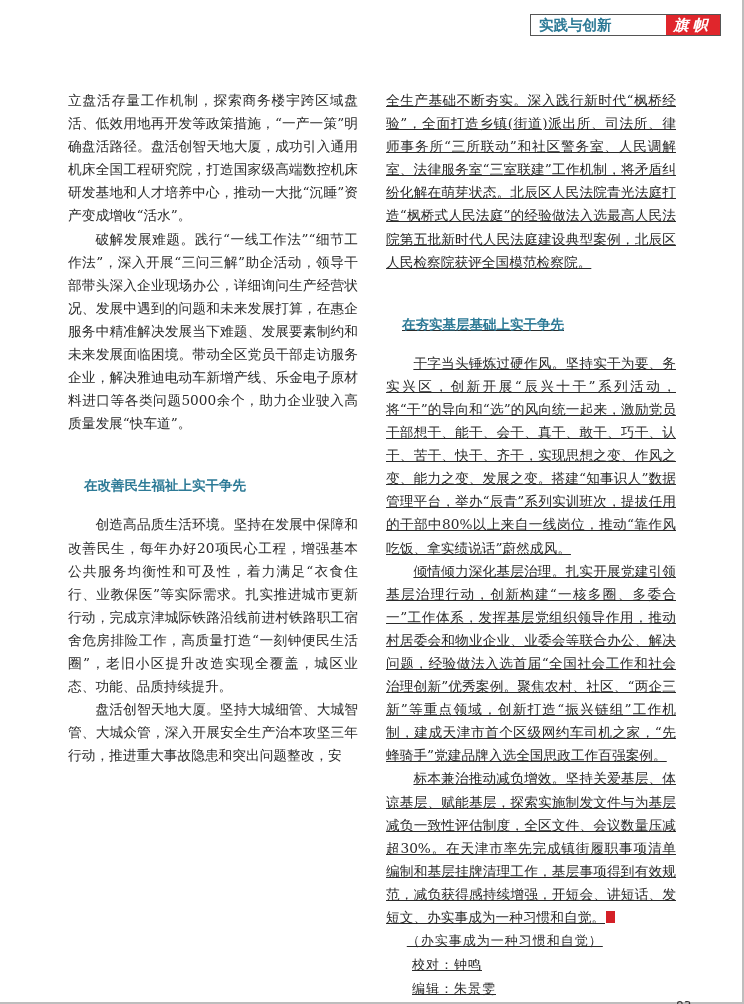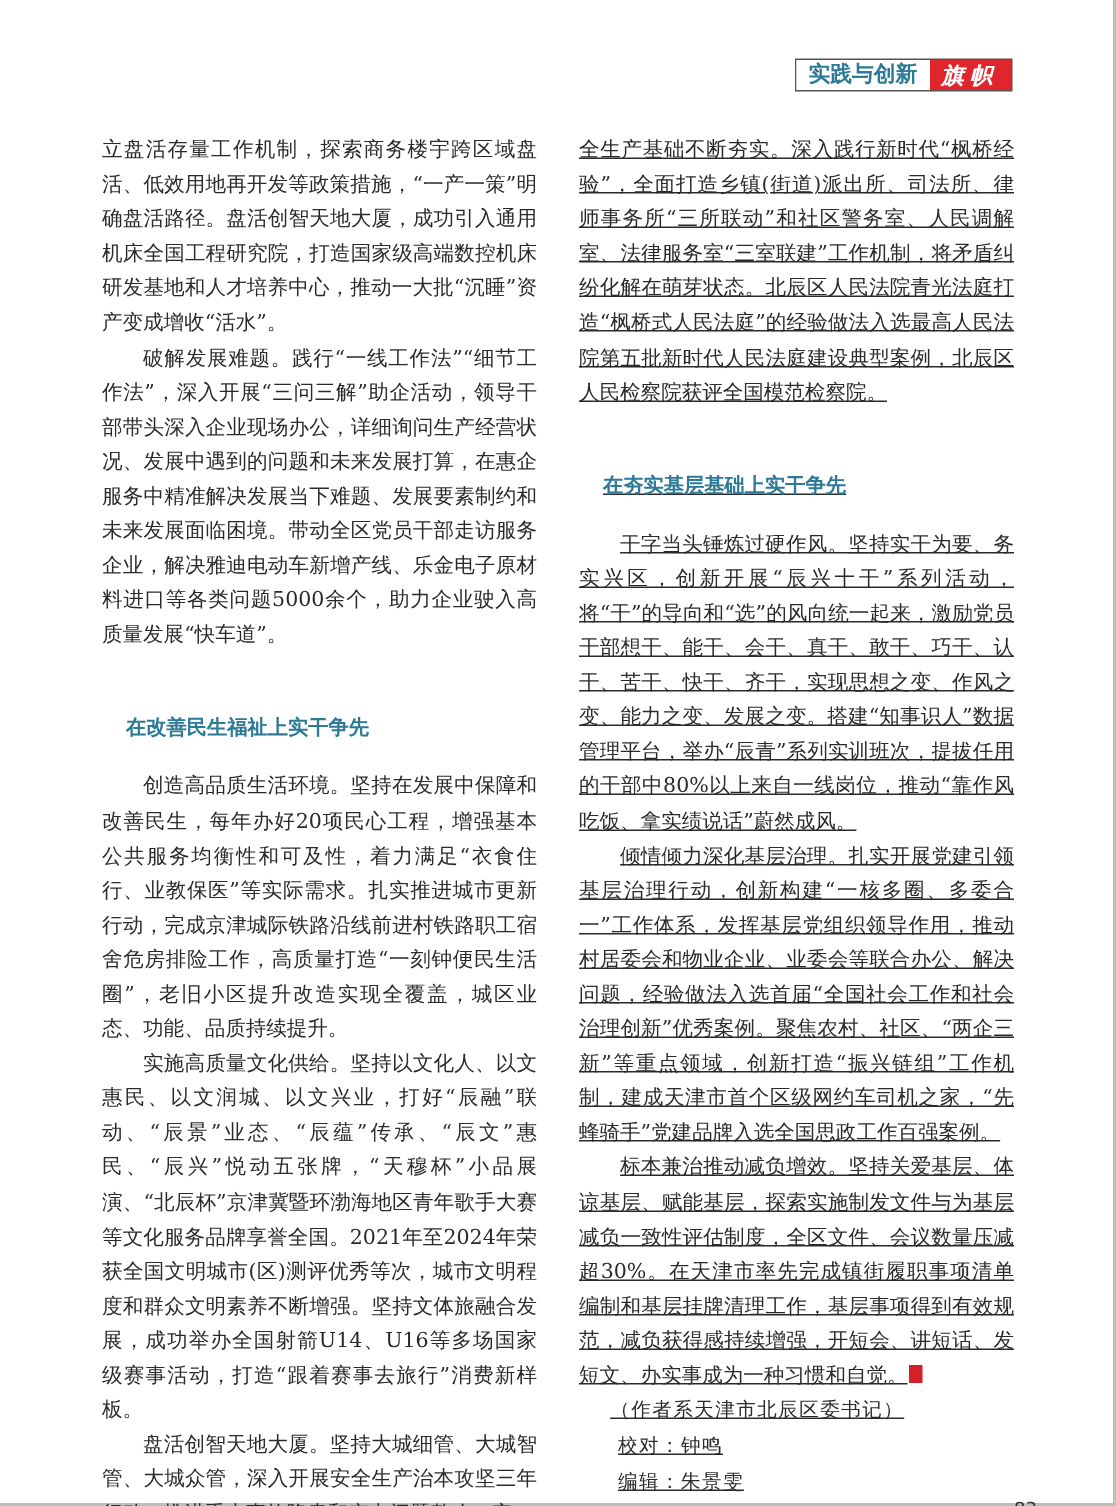--- a/index.html
+++ b/index.html
@@ -5,35 +5,35 @@
   html, body { margin:0; padding:0; background:#ffffff; }
   body {
     width:744px; height:1004px; position:relative; overflow:hidden;
     font-family:"DejaVu Serif","Liberation Serif",serif;
     color:#2a2a2a;
   }
   .page-border-right { position:absolute; right:0; top:0; width:2px; height:1004px; background:#bdbdbd; }
   .page-border-bottom { position:absolute; left:0; bottom:0; width:744px; height:2px; background:#bdbdbd; }
 
   .header-badge {
-    position:absolute; left:530px; top:39px; height:22px;
+    position:absolute; left:530px; top:14px; height:22px;
     display:flex; align-items:stretch;
     border:1px solid #555; box-sizing:border-box;
   }
   .header-badge .section-title {
     background:#fff; color:#2d7a96;
     font-family:"DejaVu Sans","Liberation Sans",sans-serif;
     font-size:14.5px; font-weight:bold; line-height:20px;
     padding:0 8px; letter-spacing:0px;
   }
   .header-badge .brand-mark {
     background:#e0262c; color:#fff;
     font-family:"DejaVu Serif","Liberation Serif",serif;
     font-size:15px; font-weight:bold; font-style:italic;
-    line-height:20px; padding:0 8px; letter-spacing:4px;
+    line-height:20px; padding:0 8px; letter-spacing:4px;margin-left:46px;
   }
 
   .column {
     position:absolute; top:89px; width:290px;
     font-size:13.7px; line-height:23.1px;
     text-align:justify;
   }
   .col-left { left:68px; }
   .col-right { left:386px;text-decoration:underline; }
 
@@ -69,29 +69,28 @@
   <span class="section-title">实践与创新</span>
   <span class="brand-mark">旗帜</span>
 </div>
 
 <div class="column col-left">
   <p class="para no-indent">立盘活存量工作机制，探索商务楼宇跨区域盘活、低效用地再开发等政策措施，“一产一策”明确盘活路径。盘活创智天地大厦，成功引入通用机床全国工程研究院，打造国家级高端数控机床研发基地和人才培养中心，推动一大批“沉睡”资产变成增收“活水”。</p>
   <p class="para">破解发展难题。践行“一线工作法”“细节工作法”，深入开展“三问三解”助企活动，领导干部带头深入企业现场办公，详细询问生产经营状况、发展中遇到的问题和未来发展打算，在惠企服务中精准解决发展当下难题、发展要素制约和未来发展面临困境。带动全区党员干部走访服务企业，解决雅迪电动车新增产线、乐金电子原材料进口等各类问题5000余个，助力企业驶入高质量发展“快车道”。</p>
   <div class="gap"></div>
   <h3 class="section-heading">在改善民生福祉上实干争先</h3>
   <p class="para">创造高品质生活环境。坚持在发展中保障和改善民生，每年办好20项民心工程，增强基本公共服务均衡性和可及性，着力满足“衣食住行、业教保医”等实际需求。扎实推进城市更新行动，完成京津城际铁路沿线前进村铁路职工宿舍危房排险工作，高质量打造“一刻钟便民生活圈”，老旧小区提升改造实现全覆盖，城区业态、功能、品质持续提升。</p>
-  <p class="para">实施高质量文化供给。坚持以文化人、以文惠民、以文润城、以文兴业，打好“辰融”联动、“辰景”业态、“辰蕴”传承、“辰文”惠民、“辰兴”悦动五张牌，“天穆杯”小品展演、“北辰杯”京津冀暨环渤海地区青年歌手大赛等文化服务品牌享誉全国。2021年至2024年荣获全国文明城市(区)测评优秀等次，城市文明程度和群众文明素养不断增强。坚持文体旅融合发展，成功举办全国射箭U14、U16等多场国家级赛事活动，打造“跟着赛事去旅行”消费新样板。</p>
   <p class="para">盘活创智天地大厦。坚持大城细管、大城智管、大城众管，深入开展安全生产治本攻坚三年行动，推进重大事故隐患和突出问题整改，安</p>
 </div>
 
 <div class="column col-right">
   <p class="para no-indent">全生产基础不断夯实。深入践行新时代“枫桥经验”，全面打造乡镇(街道)派出所、司法所、律师事务所“三所联动”和社区警务室、人民调解室、法律服务室“三室联建”工作机制，将矛盾纠纷化解在萌芽状态。北辰区人民法院青光法庭打造“枫桥式人民法庭”的经验做法入选最高人民法院第五批新时代人民法庭建设典型案例，北辰区人民检察院获评全国模范检察院。</p>
   <div class="gap"></div>
   <h3 class="section-heading">在夯实基层基础上实干争先</h3>
   <p class="para">干字当头锤炼过硬作风。坚持实干为要、务实兴区，创新开展“辰兴十干”系列活动，将“干”的导向和“选”的风向统一起来，激励党员干部想干、能干、会干、真干、敢干、巧干、认干、苦干、快干、齐干，实现思想之变、作风之变、能力之变、发展之变。搭建“知事识人”数据管理平台，举办“辰青”系列实训班次，提拔任用的干部中80%以上来自一线岗位，推动“靠作风吃饭、拿实绩说话”蔚然成风。</p>
   <p class="para">倾情倾力深化基层治理。扎实开展党建引领基层治理行动，创新构建“一核多圈、多委合一”工作体系，发挥基层党组织领导作用，推动村居委会和物业企业、业委会等联合办公、解决问题，经验做法入选首届“全国社会工作和社会治理创新”优秀案例。聚焦农村、社区、“两企三新”等重点领域，创新打造“振兴链组”工作机制，建成天津市首个区级网约车司机之家，“先蜂骑手”党建品牌入选全国思政工作百强案例。</p>
   <p class="para"><span>标本兼治推动减负增效。坚持关爱基层、体谅基层、赋能基层，探索实施制发文件与为基层减负一致性评估制度，全区文件、会议数量压减超30%。在天津市率先完成镇街履职事项清单编制和基层挂牌清理工作，基层事项得到有效规范，减负获得感持续增强，开短会、讲短话、发短文、办实事成为一种习惯和自觉。</span><span class="end-mark"></span></p>
-  <p class="byline">（作者系天津市北辰区委书记）</p>
+  <p class="byline">（办实事成为一种习惯和自觉）</p>
   <p class="credit">校对：钟鸣</p>
   <p class="credit">编辑：朱景雯</p>
 </div>
 
 <div class="page-number">83</div>
 
 </body></html>

